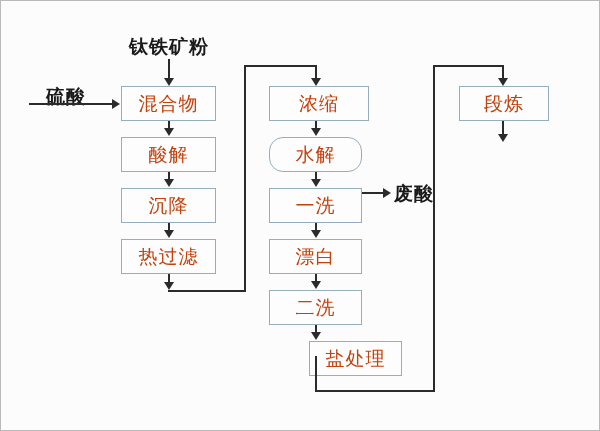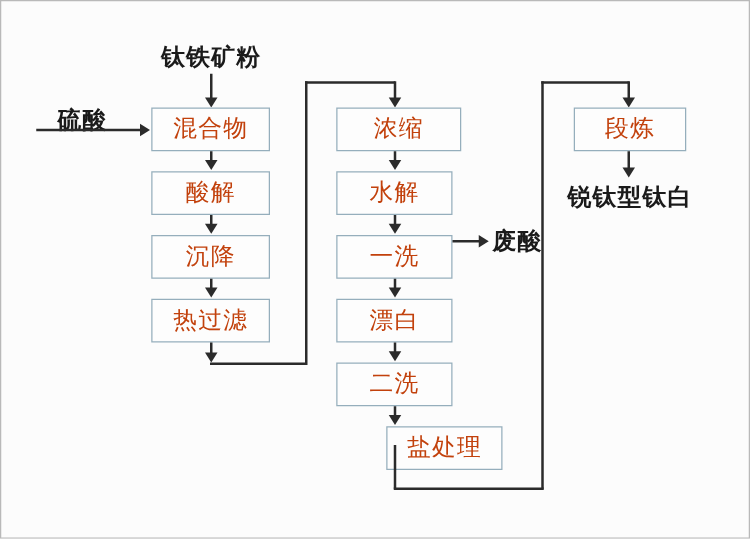--- a/index.html
+++ b/index.html
@@ -102,21 +102,21 @@
 
   <div class="vline" style="left:167px; top:273px; height:10px;"></div>
   <div class="arrow-down" style="left:163px; top:281px;"></div>
   <div class="hline" style="left:167px; top:289px; width:77px;"></div>
   <div class="vline" style="left:243px; top:64px; height:227px;"></div>
   <div class="hline" style="left:243px; top:64px; width:72px;"></div>
   <div class="vline" style="left:314px; top:64px; height:14px;"></div>
   <div class="arrow-down" style="left:310px; top:77px;"></div>
 
   <div class="node" style="left:268px; top:85px; width:100px; height:35px;">浓缩</div>
-  <div class="node" style="left:268px; top:136px; width:93px; height:35px;">水解</div>
+  <div class="node" style="left:268px; top:136px; width:93px; height:35px;border-radius:14px;">水解</div>
   <div class="node" style="left:268px; top:187px; width:93px; height:35px;">一洗</div>
   <div class="node" style="left:268px; top:238px; width:93px; height:35px;">漂白</div>
   <div class="node" style="left:268px; top:289px; width:93px; height:35px;">二洗</div>
   <div class="node" style="left:268px; top:340px; width:93px; height:35px;margin-left:40px;">盐处理</div>
 
   <div class="vline" style="left:314px; top:120px; height:8px;"></div>
   <div class="arrow-down" style="left:310px; top:127px;"></div>
 
   <div class="vline" style="left:314px; top:171px; height:8px;"></div>
   <div class="arrow-down" style="left:310px; top:178px;"></div>
@@ -138,15 +138,14 @@
   <div class="hline" style="left:314px; top:389px; width:120px;"></div>
   <div class="vline" style="left:432px; top:64px; height:326px;"></div>
   <div class="hline" style="left:432px; top:64px; width:70px;"></div>
   <div class="vline" style="left:501px; top:64px; height:14px;"></div>
   <div class="arrow-down" style="left:497px; top:77px;"></div>
 
   <div class="node" style="left:458px; top:85px; width:90px; height:35px;">段炼</div>
 
   <div class="vline" style="left:501px; top:120px; height:14px;"></div>
   <div class="arrow-down" style="left:497px; top:133px;"></div>
-  <div class="label center" style="left:438px; top:145px; width:130px; height:24px;">锐钛型钛白</div>
 
 </div>
 
 </body></html>

